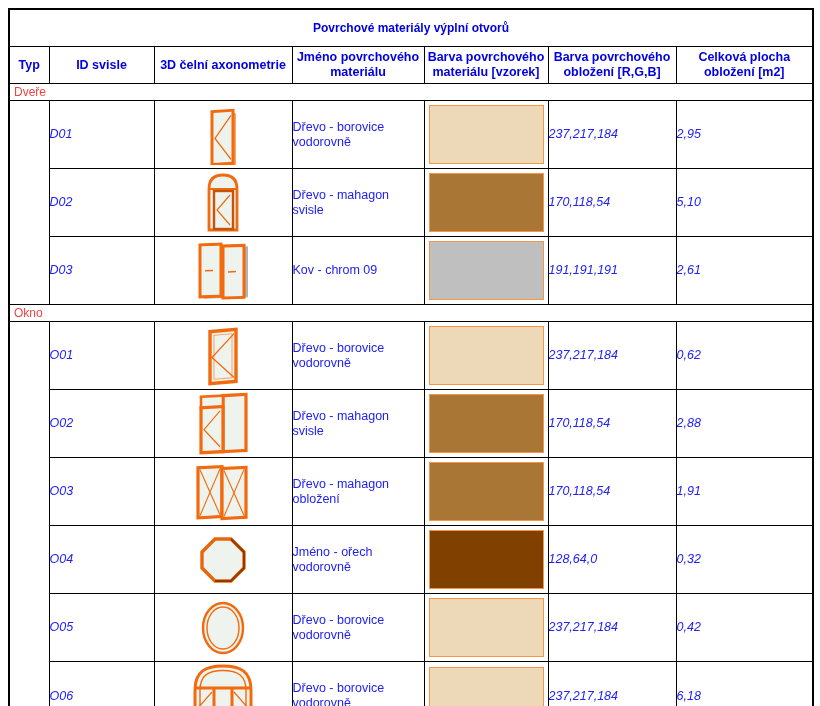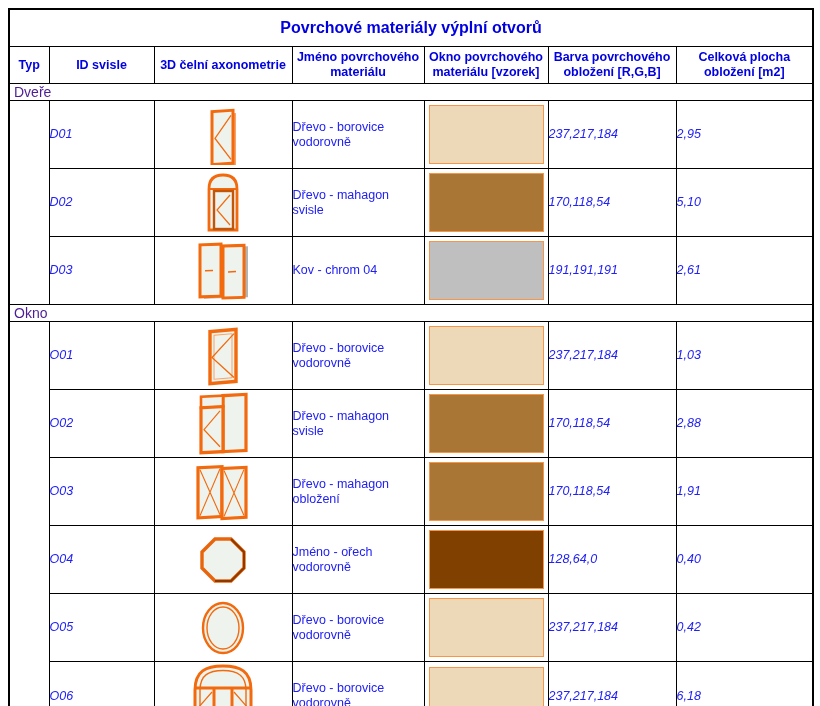--- a/index.html
+++ b/index.html
@@ -8,30 +8,30 @@
     font-family:"Liberation Sans",sans-serif;position:relative;
   }
   table.schedule{
     position:absolute;left:8px;top:8px;width:804px;
     border-collapse:collapse;table-layout:fixed;
     border:2px solid #000;
   }
   table.schedule td{border:1px solid #000;padding:0;overflow:hidden;}
   tr.title-row td{
     height:36px;text-align:center;vertical-align:middle;
-    font-weight:bold;font-size:16px;color:#0000E0;
+    font-weight:bold;font-size:12px;color:#0000E0;
   }
   tr.header-row td{
     height:36px;text-align:center;vertical-align:middle;
     font-weight:bold;font-size:12.5px;line-height:15px;color:#0000E0;
     padding:0 3px;
   }
   tr.section-row td{
     height:16px;vertical-align:middle;
-    font-size:14px;color:#4c1d95;padding:0 0 0 4px;
+    font-size:12px;color:#ef4444;padding:0 0 0 4px;
   }
   tr.data-row td{
     height:67px;vertical-align:middle;
     font-size:12.5px;line-height:15px;color:#2121F5;
   }
   td.c-id,td.c-rgb,td.c-area{padding-left:8px;font-style:italic;}
   td.c-mat{padding:0 8px;}
   td.c-axon{text-align:center;}
   td.c-axon svg{display:inline-block;vertical-align:middle;}
   td.c-sw{padding:0;}
@@ -57,21 +57,21 @@
   <tbody>
       <tr class="title-row">
     <td colspan="7">Povrchové materiály výplní otvorů</td>
   </tr>
 
   <tr class="header-row">
     <td>Typ</td>
     <td>ID svisle</td>
     <td>3D čelní axonometrie</td>
     <td>Jméno povrchového materiálu</td>
-    <td>Okno povrchového materiálu [vzorek]</td>
+    <td>Barva povrchového materiálu [vzorek]</td>
     <td>Barva povrchového obložení [R,G,B]</td>
     <td>Celková plocha obložení [m2]</td>
   </tr>
 
   <tr class="section-row">
     <td colspan="7">Dveře</td>
   </tr>
 
   <tr class="data-row">
     <td class="c-typ" rowspan="3"></td>
@@ -117,21 +117,21 @@
       <svg width="54" height="60" viewBox="0 0 54 60">
         <g transform="translate(0,2) skewY(-2)">
           <rect x="8" y="5" width="44" height="51" fill="#B3B3B3"></rect>
           <rect x="4" y="2" width="21" height="52" fill="#EFF3ED" stroke="#F26A0D" stroke-width="3"></rect>
           <rect x="27" y="4" width="21" height="52" fill="#EFF3ED" stroke="#F26A0D" stroke-width="3"></rect>
           <line x1="9" y1="28" x2="17" y2="28" stroke="#F26A0D" stroke-width="1.5"></line>
           <line x1="32" y1="30" x2="40" y2="30" stroke="#F26A0D" stroke-width="1.5"></line>
         </g>
       </svg>
     </td>
-    <td class="c-mat">Kov - chrom 04</td>
+    <td class="c-mat">Kov - chrom 09</td>
     <td class="c-sw">
       <div class="swatch" style="background-color: rgb(191, 191, 191);"></div>
     </td>
     <td class="c-rgb">191,191,191</td>
     <td class="c-area">2,61</td>
   </tr>
 
   <tr class="section-row">
     <td colspan="7">Okno</td>
   </tr>
@@ -146,21 +146,21 @@
           <rect x="8" y="7" width="18" height="44" fill="none" stroke="#F8A469" stroke-width="1"></rect>
           <polyline points="28,7 6,29 28,51" fill="none" stroke="#F26A0D" stroke-width="1.3"></polyline>
         </g>
       </svg>
     </td>
     <td class="c-mat">Dřevo - borovice vodorovně</td>
     <td class="c-sw">
       <div class="swatch" style="background-color: rgb(237, 217, 184);"></div>
     </td>
     <td class="c-rgb">237,217,184</td>
-    <td class="c-area">1,03</td>
+    <td class="c-area">0,62</td>
   </tr>
 
   <tr class="data-row">
     <td class="c-id">O02</td>
     <td class="c-axon">
       <svg width="52" height="64" viewBox="0 0 52 64">
         <g transform="translate(0,3) skewY(-3)">
           <rect x="26" y="2" width="23" height="56" fill="#EFF3ED" stroke="#F26A0D" stroke-width="3.2"></rect>
           <rect x="4" y="2" width="22" height="11" fill="#EFF3ED" stroke="#F26A0D" stroke-width="2.6"></rect>
           <rect x="4" y="13" width="22" height="45" fill="#EFF3ED" stroke="#F26A0D" stroke-width="3.2"></rect>
@@ -201,21 +201,21 @@
       <svg width="48" height="48" viewBox="0 0 48 48">
         <polygon points="16,3 32,3 45,16 45,32 32,45 16,45 3,32 3,16" fill="#EFF3ED" stroke="#E9650C" stroke-width="3.4"></polygon>
         <path d="M32,3 L45,16 L45,32 L32,45 L16,45" fill="none" stroke="#8C3A00" stroke-width="2"></path>
       </svg>
     </td>
     <td class="c-mat">Jméno - ořech vodorovně</td>
     <td class="c-sw">
       <div class="swatch" style="background-color: rgb(128, 64, 0);"></div>
     </td>
     <td class="c-rgb">128,64,0</td>
-    <td class="c-area">0,40</td>
+    <td class="c-area">0,32</td>
   </tr>
 
   <tr class="data-row">
     <td class="c-id">O05</td>
     <td class="c-axon">
       <svg width="46" height="56" viewBox="0 0 46 56">
         <ellipse cx="23" cy="28" rx="20" ry="25" fill="#EFF3ED" stroke="#F26A0D" stroke-width="2.4"></ellipse>
         <ellipse cx="23" cy="28" rx="16" ry="21" fill="none" stroke="#F26A0D" stroke-width="1.4"></ellipse>
       </svg>
     </td>

